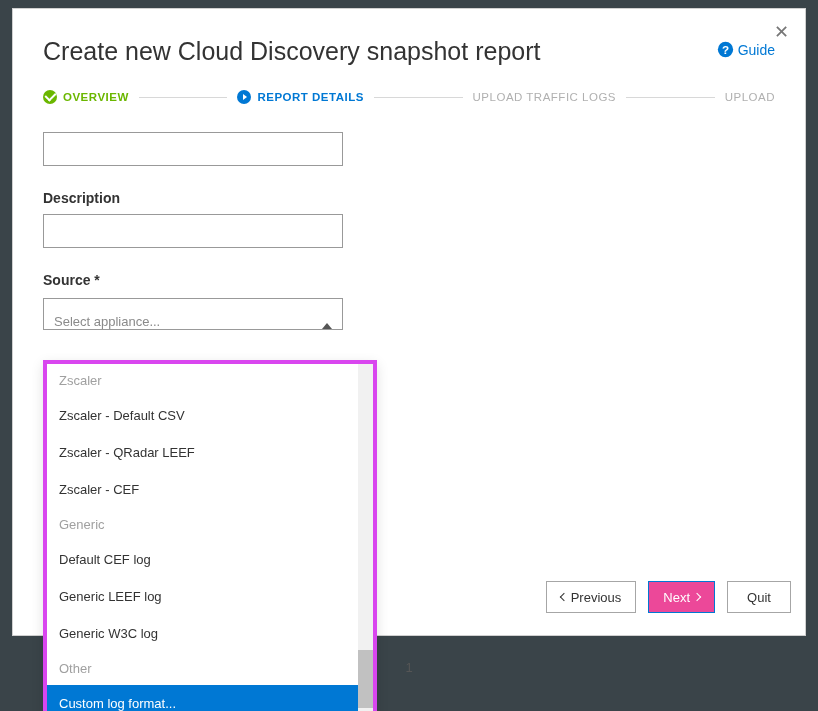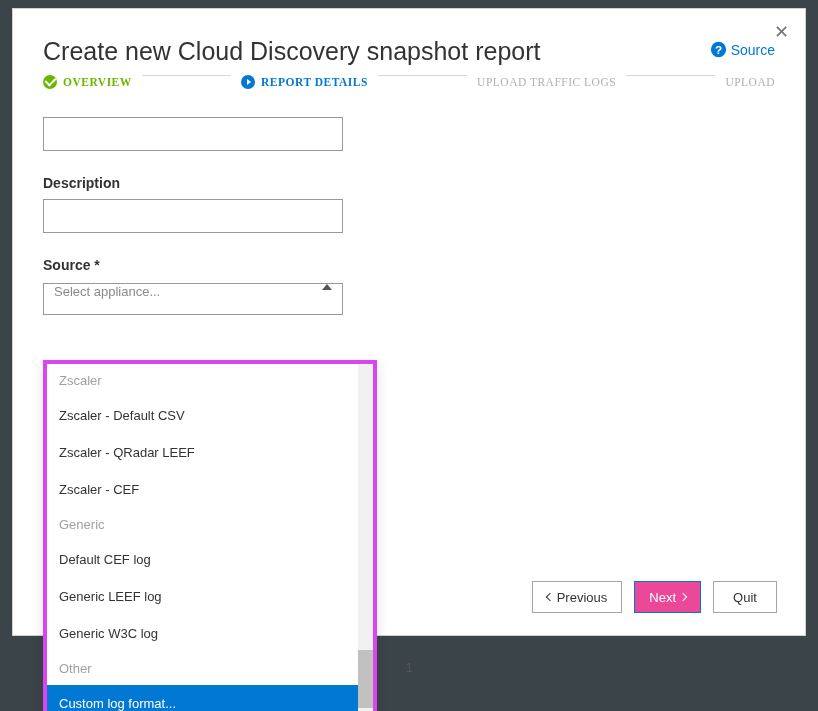--- a/index.html
+++ b/index.html
@@ -51,24 +51,24 @@
       color: #0078d4;
       font-size: 14px;
       margin-top: 4px;
       cursor: pointer;
     }
     .guide-link svg {
       margin-right: 4px;
     }
     .stepper {
       display: flex;
-      margin-top: 9px;
+      align-items: center;
+      margin-top: 24px;
       font-size: 11.5px;
       letter-spacing: 0.5px;
-      font-family: Liberation Serif, serif;
     }
     .step {
       display: flex;
       align-items: center;
       white-space: nowrap;
     }
     .step-icon {
       width: 14px;
       height: 14px;
       border-radius: 50%;
@@ -139,21 +139,21 @@
       outline: none;
     }
     .select-box {
       width: 300px;
       height: 32px;
       border: 1px solid #999;
       padding: 0 10px;
       font-size: 13px;
       color: #8a8a8a;
       display: flex;
-      align-items: flex-start;
+      align-items: flex-end;
       justify-content: space-between;
       cursor: pointer;
       background: #fff;
       margin-top: 10px;
     }
     .chevron-up {
       width: 0;
       height: 0;
       border-left: 5px solid transparent;
       border-right: 5px solid transparent;
@@ -201,21 +201,21 @@
       position: absolute;
       right: 0;
       width: 15px;
       background: #c1c1c1;
       top: 286px;
       height: 58px;
     }
     .footer {
       position: absolute;
       bottom: 22px;
-      right: 28px;
+      right: 14px;
       display: flex;
       gap: 12px;
     }
     .btn {
       height: 32px;
       padding: 0 14px;
       font-size: 13px;
       border: 1px solid #a6a6a6;
       background: #fff;
       color: #333;
@@ -265,21 +265,21 @@
 
   <div class="close-btn">✕</div>
 
   <div class="modal-header">
     <div class="modal-title">Create new Cloud Discovery snapshot report</div>
     <div class="guide-link">
       <svg width="17" height="17" viewBox="0 0 16 16">
         <circle cx="8" cy="8" r="7.2" fill="#0078d4"></circle>
         <text x="8" y="12" text-anchor="middle" fill="#fff" font-size="11" font-weight="bold" font-family="Arial">?</text>
       </svg>
-      <span>Source</span>
+      <span>Guide</span>
     </div>
   </div>
 
   <div class="stepper">
     <div class="step step-done">
       <span class="step-icon"></span>
       <span class="step-label">OVERVIEW</span>
     </div>
     <div class="step-line"></div>
     <div class="step step-current">

